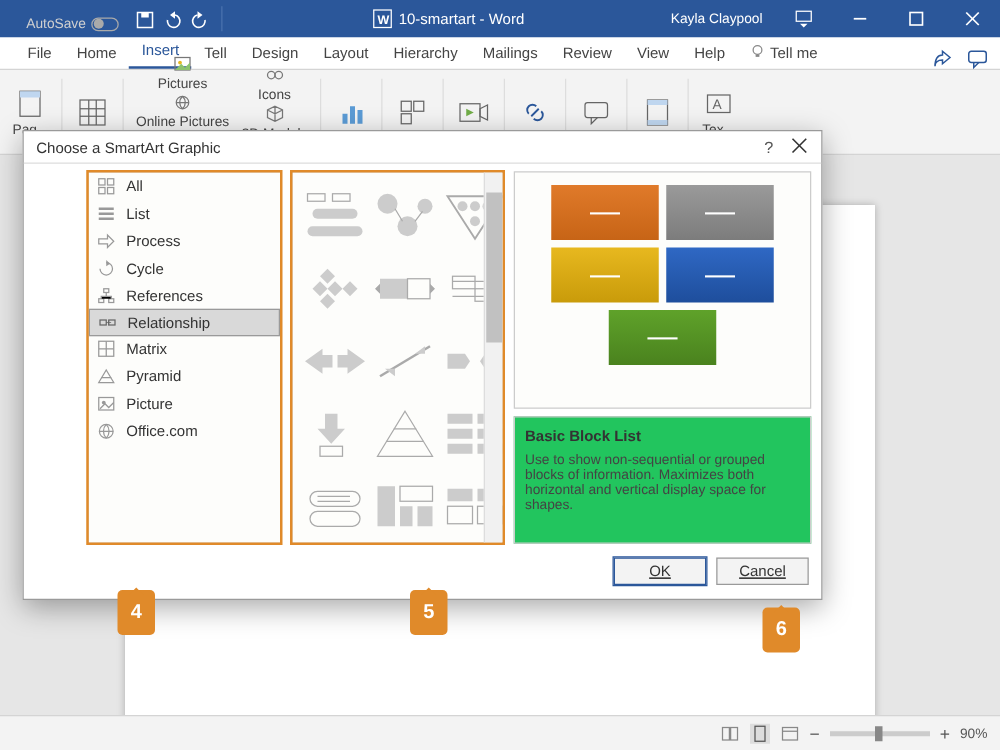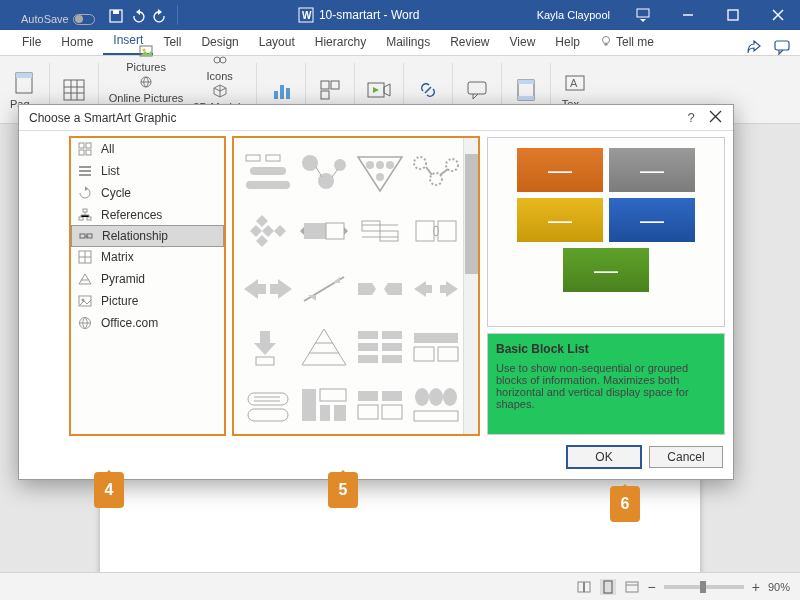--- a/index.html
+++ b/index.html
@@ -38,21 +38,21 @@
   .doc-area { position:absolute; top:124px; left:0; right:0; bottom:28px; background:#e6e6e6; display:flex; justify-content:center; padding-top:40px;}
   .page { width:600px; height:700px; background:#fff; box-shadow:0 0 6px rgba(0,0,0,.25);}
 
   
   .status { position:absolute; bottom:0; left:0; right:0; height:28px; background:#f3f3f3; border-top:1px solid #d4d4d4; display:flex; align-items:center; justify-content:flex-end; gap:8px; padding:0 10px; font-size:11px; color:#555;}
   .status .sicon{width:16px;height:16px;display:flex;align-items:center;justify-content:center;}
   .slider { width:80px; height:4px; background:#ccc; position:relative; }
   .slider::after{content:"";width:6px;height:12px;background:#888;position:absolute;left:36px;top:-4px;}
 
   
-  .dialog { position:absolute; top:104px; left:18px; width:716px; height:376px; background:#fff; border:1px solid #9a9a9a; box-shadow:0 6px 22px rgba(0,0,0,.35);}
+  .dialog { position:absolute; top:104px; left:18px; width:640px; height:376px; background:#fff; border:1px solid #9a9a9a; box-shadow:0 6px 22px rgba(0,0,0,.35);}
   .dlg-title { height:26px; border-bottom:1px solid #ddd; display:flex; align-items:center; padding:0 6px 0 10px; font-size:12px; color:#333;}
   .dlg-title .spacer{flex:1;}
   .dlg-body { display:flex; height:308px; padding:6px 8px 4px; gap:8px;margin-left:43px;}
   .catlist { width:155px; border:1px solid #ccc; background:#fdfdfb; overflow:hidden;}
   .catlist.outlined{ outline:2px solid #e08a2a; outline-offset:-1px;}
   .catitem { display:flex; align-items:center; height:22px; padding:0 6px; gap:8px; font-size:12px; color:#333;}
   .catitem.selected{ background:#d9d9d9; border:1px solid #9a9a9a; margin:-1px 0;}
   .caticon{width:16px;height:16px;display:flex;align-items:center;justify-content:center;color:#888;}
 
   .gallery { flex:1; border:1px solid #ccc; background:#fdfdfb; position:relative; overflow:hidden;}
@@ -66,21 +66,21 @@
   .preview-box{border:1px solid #ccc;background:#fdfdfb;padding:10px;display:flex;flex-wrap:wrap;gap:6px;justify-content:center;align-content:flex-start;height:190px;}
   .pv-block{width:86px;height:44px;display:flex;align-items:center;justify-content:center;color:#fff;font-size:24px;font-weight:300;}
   .pv-block.orange{background:linear-gradient(#e07a2a,#c76416);}
   .pv-block.gray{background:linear-gradient(#9a9a9a,#7c7c7c);}
   .pv-block.yellow{background:linear-gradient(#e7b81f,#c99b0a);}
   .pv-block.blue{background:linear-gradient(#2f68c4,#1e4e9c);}
   .pv-block.green{background:linear-gradient(#5fa22a,#4a821e);}
   .preview-desc{border:1px solid #ccc;background:#22c55e;padding:8px;font-size:11px;color:#444;flex:1;}
   .preview-desc b{font-size:12px;display:block;margin-bottom:6px;color:#333;}
 
-  .dlg-buttons{height:36px;display:flex;align-items:center;justify-content:flex-end;gap:8px;padding:0 10px;border-top:none;}
+  .dlg-buttons{height:36px;display:flex;align-items:center;justify-content:flex-end;gap:8px;padding:0 10px;border-top:none;text-decoration:underline;}
   .btn{min-width:74px;height:22px;border:1px solid #9a9a9a;background:#f3f3f3;font-size:12px;color:#333;display:flex;align-items:center;justify-content:center;}
   .btn.primary{border:1px solid #2b579a;outline:1px solid #2b579a;}
 
   
   .callout{position:absolute;width:30px;height:36px;background:#e08a2a;color:#fff;border-radius:4px 4px 4px 4px;display:flex;align-items:center;justify-content:center;font-size:16px;font-weight:600;}
   .callout::before{content:"";position:absolute;top:-8px;left:50%;margin-left:-6px;border:6px solid transparent;border-bottom-color:#e08a2a;}
   .c4{top:472px;left:94px;}
   .c5{top:472px;left:328px;}
   .c6{top:486px;left:610px;}
 
@@ -379,20 +379,28 @@
               <line x1="1" y1="3" x2="13" y2="3" stroke="#999" stroke-width="2"></line>
               <line x1="1" y1="7" x2="13" y2="7" stroke="#999" stroke-width="2"></line>
               <line x1="1" y1="11" x2="13" y2="11" stroke="#999" stroke-width="2"></line>
             </svg>
           </span>
           <span>List</span>
         </div>
       <div class="catitem">
           <span class="caticon">
             <svg width="14" height="14">
+              <path d="M1 5 L8 5 L8 2 L13 7 L8 12 L8 9 L1 9 Z" fill="none" stroke="#999"></path>
+            </svg>
+          </span>
+          <span>Process</span>
+        </div>
+      <div class="catitem">
+          <span class="caticon">
+            <svg width="14" height="14">
               <path d="M7 2 A5 5 0 1 1 2 7" fill="none" stroke="#999"></path>
               <path d="M7 0 L10 3 L7 5 Z" fill="#999"></path>
             </svg>
           </span>
           <span>Cycle</span>
         </div>
       <div class="catitem">
           <span class="caticon">
             <svg width="14" height="14">
               <rect x="5" y="1" width="4" height="3" fill="none" stroke="#999"></rect>

